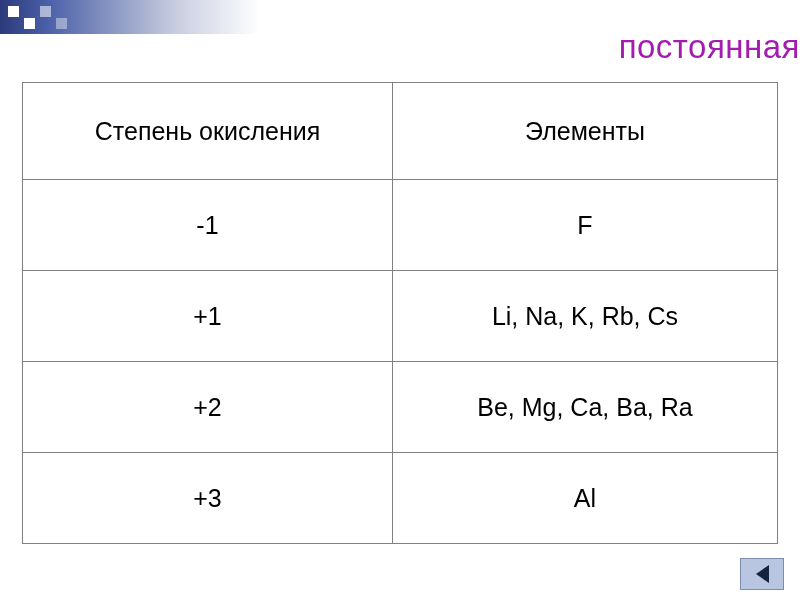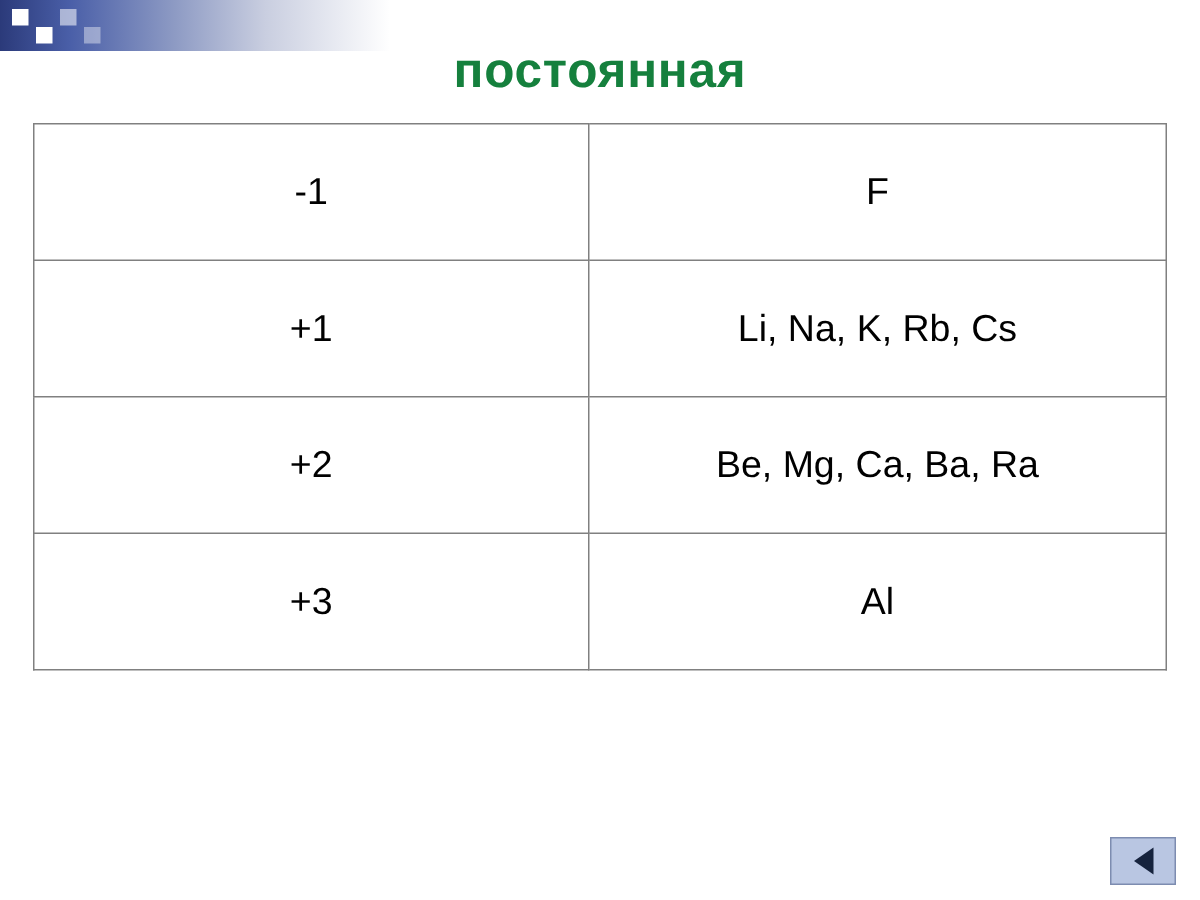--- a/index.html
+++ b/index.html
@@ -32,24 +32,24 @@
   .deco-sq.s2 { left: 24px; top: 18px; width: 11px; height: 11px; }
   .deco-sq.s3 { left: 40px; top: 6px;  width: 11px; height: 11px; background: rgba(255,255,255,0.55); }
   .deco-sq.s4 { left: 56px; top: 18px; width: 11px; height: 11px; background: rgba(255,255,255,0.40); }
 
   
   .title {
     position: absolute;
     left: 0;
     right: 0;
     top: 28px;
-    text-align: center;
+    text-align: right;
     font-size: 33px;
-    font-weight: bold;
-    color: #15803d;
+    font-weight: normal;
+    color: #a21caf;
     letter-spacing: 0.5px;
   }
 
   
   .table-wrap {
     position: absolute;
     left: 22px;
     top: 82px;
     width: 756px;
   }
@@ -105,20 +105,24 @@
   <div class="deco-sq s2"></div>
   <div class="deco-sq s3"></div>
   <div class="deco-sq s4"></div>
 </div>
 
 <div class="title">постоянная</div>
 
 <div class="table-wrap">
   <table class="data">
     <tbody>
+      <tr class="head">
+        <td class="col-a">Степень окисления</td>
+        <td class="col-b">Элементы</td>
+      </tr>
       <tr class="body">
         <td class="col-a">-1</td>
         <td class="col-b">F</td>
       </tr>
       <tr class="body">
         <td class="col-a">+1</td>
         <td class="col-b">Li, Na, K, Rb, Cs</td>
       </tr>
       <tr class="body">
         <td class="col-a">+2</td>

